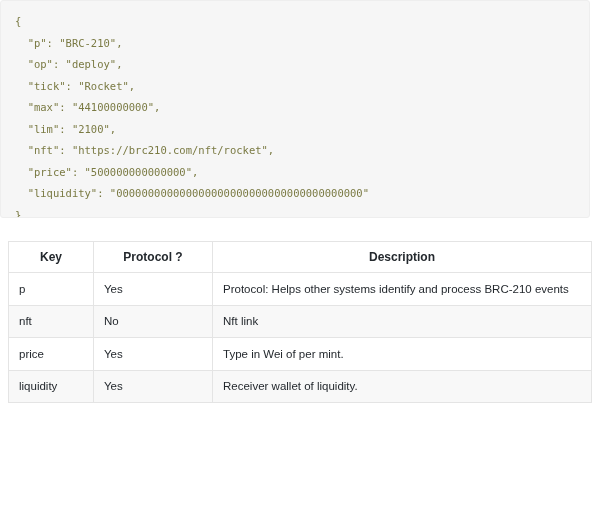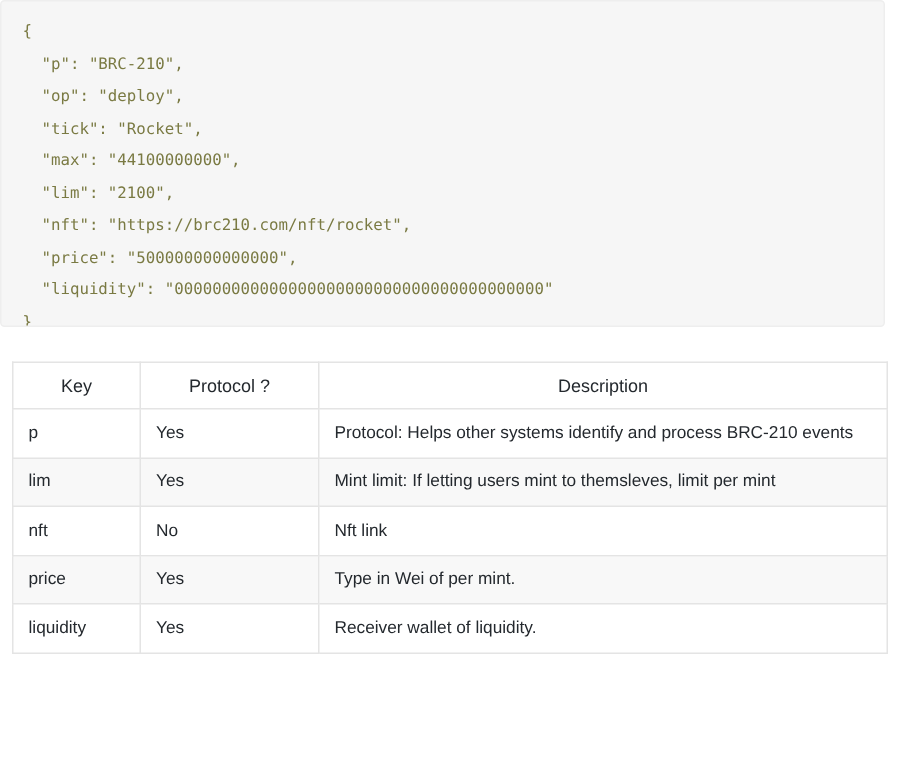--- a/index.html
+++ b/index.html
@@ -61,21 +61,21 @@
     border: 1px solid #e4e4e4;
     padding: 0 10px;
     height: 31.5px;
     vertical-align: middle;
     text-align: left;
     font-weight: normal;
     overflow: hidden;
     white-space: nowrap;
   }
   .spec-table thead th {
-    font-weight: normal;
+    font-weight: bold;
     text-align: center;
     background: #ffffff;
     height: 30px;
     font-size: 12px;
   }
   .col-key   { width: 64px; }
   .col-req   { width: 98px; }
   .col-desc  { width: auto; }
 
   .spec-table tbody tr:nth-child(odd) td {
@@ -100,25 +100,20 @@
       <th class="col-desc">Description</th>
     </tr>
   </thead>
   <tbody>
     <tr>
       <td>p</td>
       <td>Yes</td>
       <td>Protocol: Helps other systems identify and process BRC-210 events</td>
     </tr>
     <tr>
-      <td>lim</td>
-      <td>Yes</td>
-      <td>Mint limit: If letting users mint to themsleves, limit per mint</td>
-    </tr>
-    <tr>
       <td>nft</td>
       <td>No</td>
       <td>Nft link</td>
     </tr>
     <tr>
       <td>price</td>
       <td>Yes</td>
       <td>Type in Wei of per mint.</td>
     </tr>
     <tr>

